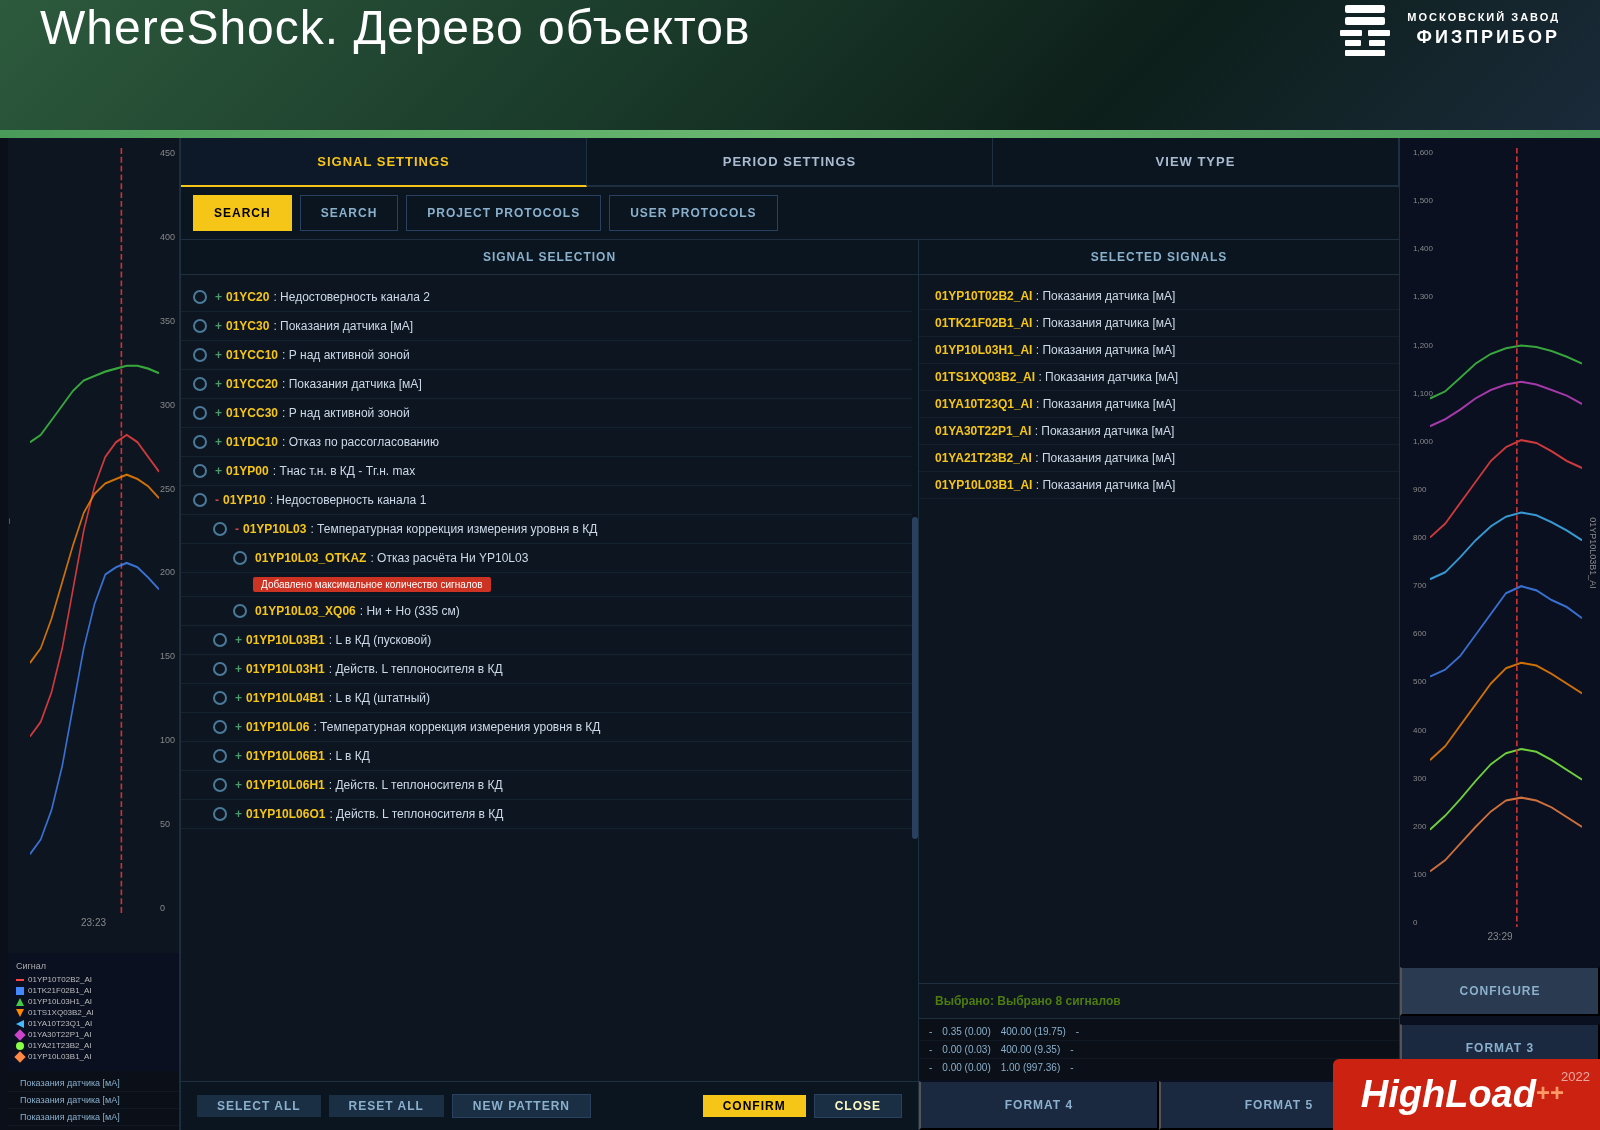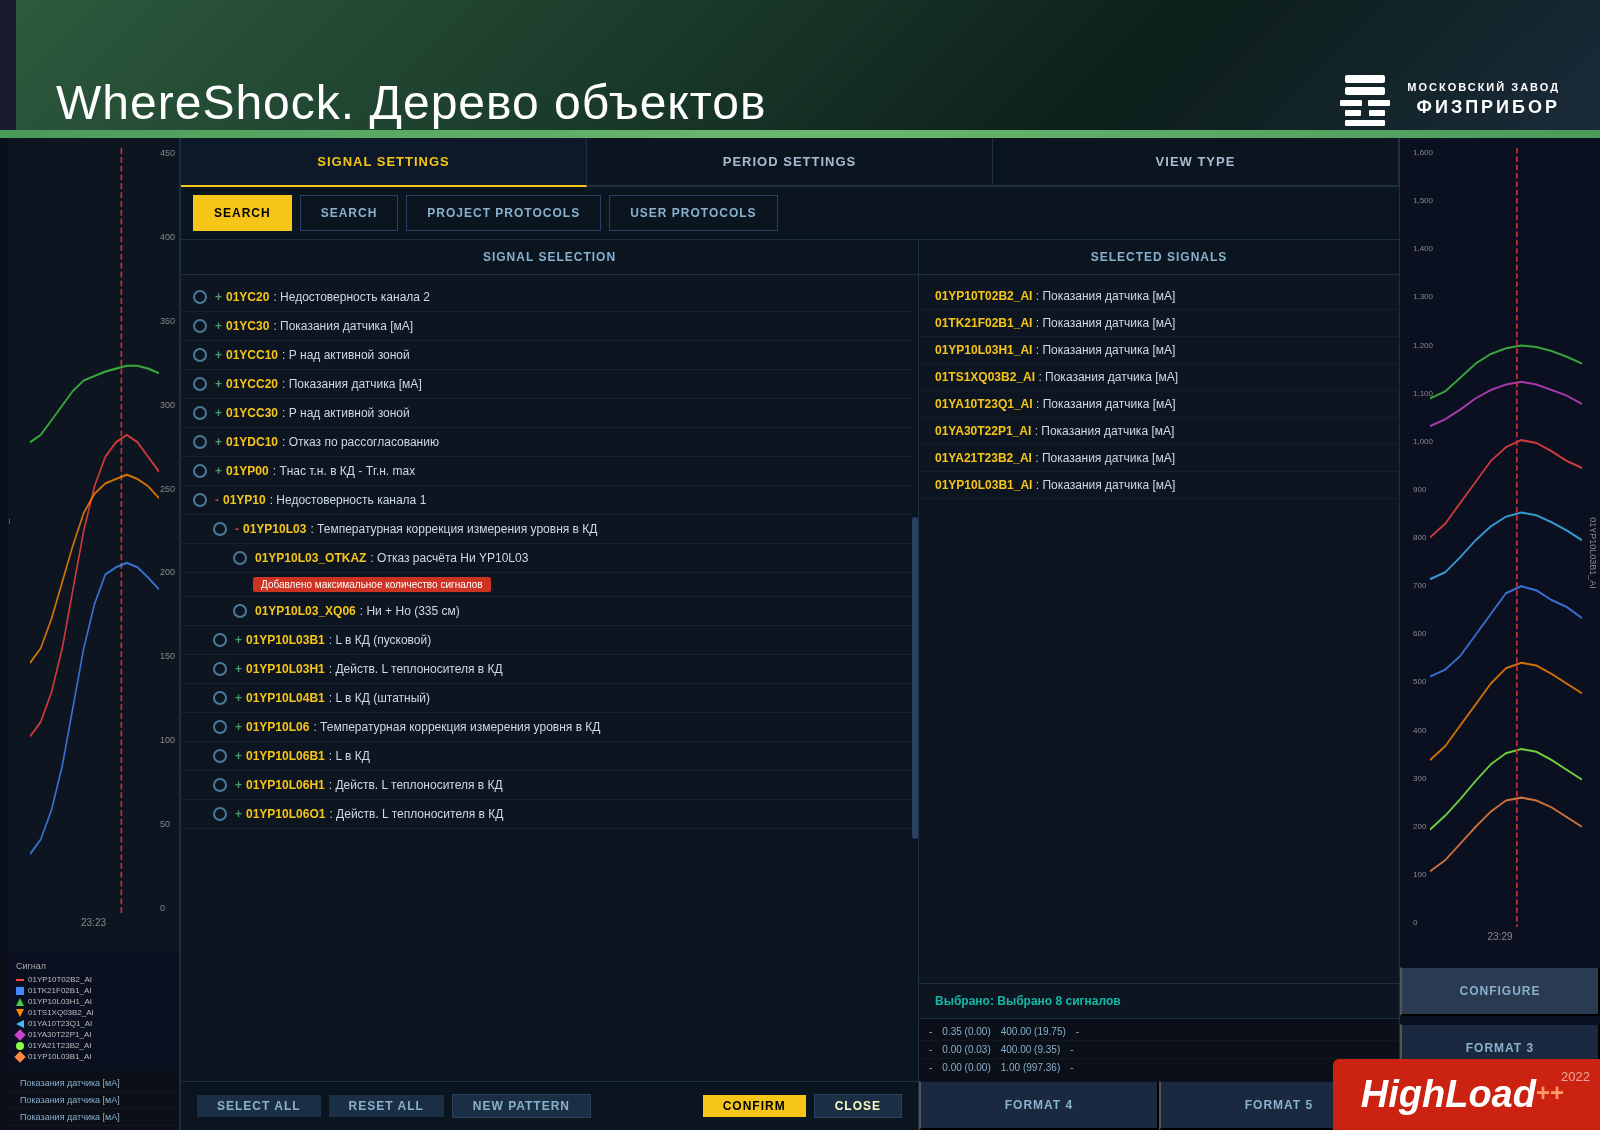--- a/index.html
+++ b/index.html
@@ -3,24 +3,23 @@
   <meta charset="utf-8">
   <style>
     * { margin: 0; padding: 0; box-sizing: border-box; }
     body { width: 1600px; height: 1130px; overflow: hidden; background: #1a1a2e; font-family: 'Arial', sans-serif; }
 
     
     .header {
       background: linear-gradient(135deg, #2d5a3d 0%, #1a3a2a 40%, #0d1f1a 70%, #1a2a3a 100%);
       height: 130px;
       display: flex;
-      align-items: flex-end;
+      align-items: flex-start;
       justify-content: space-between;
       padding: 0 40px;
-      margin-left: 16px;
     }
     .header-title {
       color: white;
       font-size: 48px;
       font-weight: 300;
       letter-spacing: 1px;
     }
     .header-logo {
       display: flex;
       align-items: center;
@@ -228,21 +227,21 @@
     }
     .selected-code { color: #f5c518; font-weight: bold; }
     .selected-desc { color: #ccd9e8; }
 
     .selected-count {
       padding: 10px 16px;
       color: #ccd9e8;
       font-size: 12px;
       border-top: 1px solid #1e3040;
     }
-    .selected-count span { color: #14b8a6; font-weight: bold; }
+    .selected-count span { color: #4d7c0f; font-weight: bold; }
 
     
     .bottom-bar {
       display: flex;
       align-items: center;
       padding: 12px 16px;
       background: #0a1520;
       border-top: 1px solid #1e3040;
       gap: 8px;
     }

